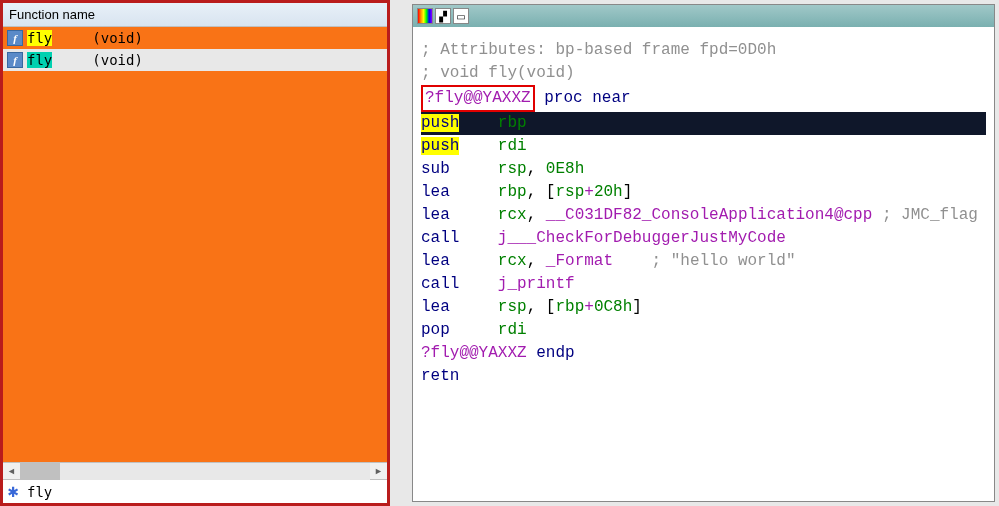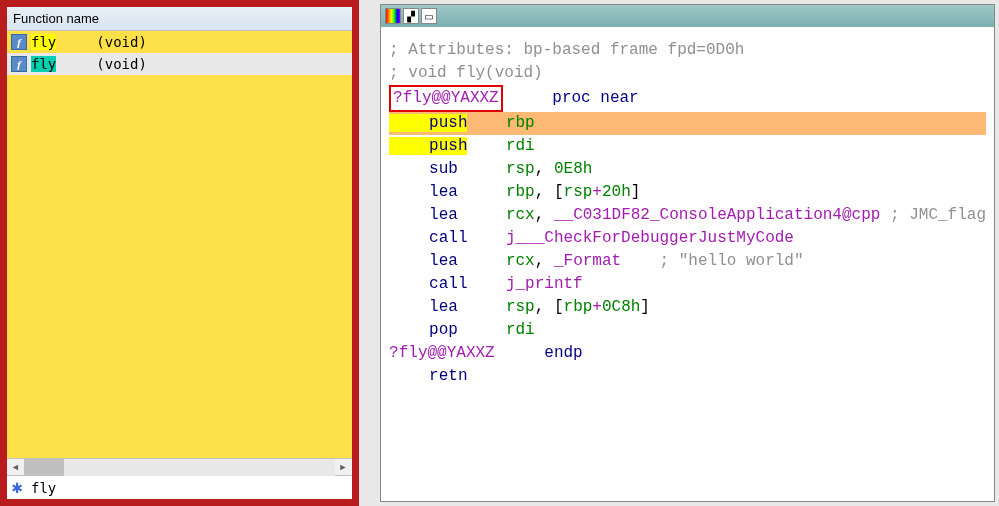--- a/index.html
+++ b/index.html
@@ -1,18 +1,18 @@
 <!DOCTYPE html>
 <html><head>
 <meta charset="utf-8">
 <style>
 * { margin: 0; padding: 0; box-sizing: border-box; }
 body { font-family: "Segoe UI", Tahoma, sans-serif; font-size: 12px; width: 999px; height: 506px; background: #e8e8e8; overflow: hidden; }
 .container { display: flex; height: 100%; gap: 8px; }
-.left-panel { width: 390px; display: flex; flex-direction: column; background: #fde047; border: 7px solid #b91c1c; }
+.left-panel { width: 390px; display: flex; flex-direction: column; background: #f97316; border: 3px solid #b91c1c; }
 .header-row { background: linear-gradient(#e8f0f8, #d8e4f0); border-bottom: 1px solid #c0c0c0; padding: 4px 6px; font-size: 13px; }
 .func-row { display: flex; align-items: center; padding: 3px 4px; font-family: "Consolas", monospace; font-size: 14px; }
 .func-row.selected { background: #e8e8e8; }
 .func-icon { width: 16px; height: 16px; background: #5a8ac8; border: 1px solid #3868a0; display: inline-flex; align-items: center; justify-content: center; font-style: italic; font-weight: bold; color: #fff; font-size: 11px; margin-right: 4px; font-family: serif; }
 .hl-yellow { background: #ffff00; }
 .hl-teal { background: #00d0b0; }
 .func-rest { color: #000; padding-left: 40px; }
 .list-body { flex: 1; overflow: auto; }
 .scrollbar-area { height: 17px; background: #f0f0f0; border-top: 1px solid #c0c0c0; display: flex; align-items: center; }
 .scroll-left, .scroll-right { width: 17px; height: 17px; display: flex; align-items: center; justify-content: center; color: #606060; font-size: 9px; }
@@ -24,25 +24,25 @@
 .right-panel { flex: 1; display: flex; flex-direction: column; }
 .splitter { width: 6px; background: #e8e8e8; cursor: col-resize; }
 .disasm-window { flex: 1; margin: 4px 4px 4px 0; border: 1px solid #888; background: #fff; display: flex; flex-direction: column; }
 .win-titlebar { background: linear-gradient(#a0c8c8, #7ab0b0); height: 22px; display: flex; align-items: center; padding: 0 4px; gap: 2px; }
 .tb-icon { width: 16px; height: 16px; display: inline-flex; align-items: center; justify-content: center; font-size: 10px; background: #fff; border: 1px solid #888; }
 .rainbow { background: linear-gradient(90deg, #f00, #ff8c00, #ff0, #0f0, #00f, #8b00ff); }
 .code-area { flex: 1; padding: 12px 8px; font-family: "Consolas", "Courier New", monospace; font-size: 16px; line-height: 23px; overflow: hidden; border-radius: 32px; }
 .code-line { white-space: pre; }
 .comment { color: #909090; }
 .blue { color: #a21caf; }
-.navy { color: #000080; padding-left: 40px; }
+.navy { color: #000080; }
 .green { color: #008000; }
 .black { color: #000; }
 .red-box { border: 2px solid #e00000; padding: 0 2px; display: inline-block; }
-.hl-line { background: #fdba74; }
+.hl-line { background: #0f172a; }
 </style>
 </head>
 <body>
 
 <div class="container">
   <div class="left-panel">
     <div class="header-row">Function name</div>
     <div class="list-body" id="func-list">
         <div class="func-row">
           <span class="func-icon">f</span>

